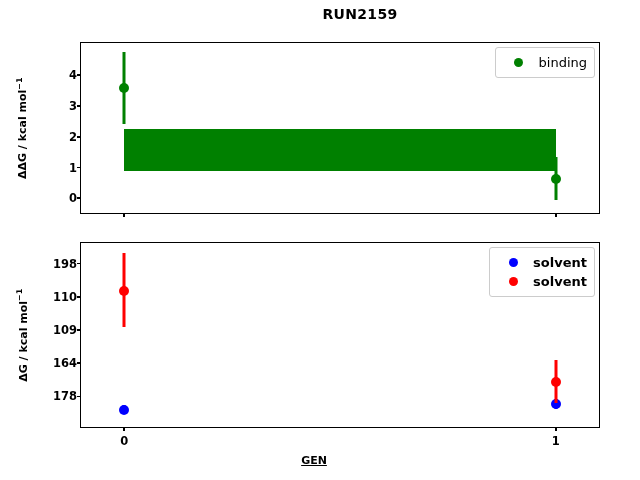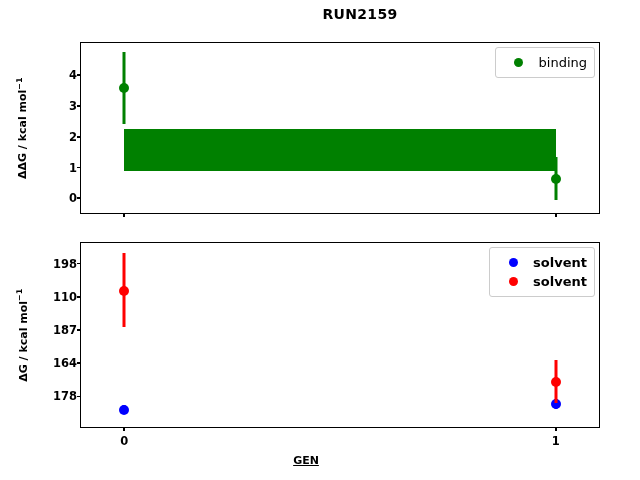--- a/index.html
+++ b/index.html
@@ -253,21 +253,21 @@
     <div id="bottom-yticks">
         <div class="ytick-wrap" style="top: 153.444px;">
           <div class="ytick-label">178</div>
         </div>
         <div class="ytick-mark" style="left: -4px; top: 152.644px;"></div>
         <div class="ytick-wrap" style="top: 120.231px;">
           <div class="ytick-label">164</div>
         </div>
         <div class="ytick-mark" style="left: -4px; top: 119.431px;"></div>
         <div class="ytick-wrap" style="top: 87.0181px;">
-          <div class="ytick-label">187</div>
+          <div class="ytick-label">109</div>
         </div>
         <div class="ytick-mark" style="left: -4px; top: 86.2181px;"></div>
         <div class="ytick-wrap" style="top: 53.8051px;">
           <div class="ytick-label">110</div>
         </div>
         <div class="ytick-mark" style="left: -4px; top: 53.0051px;"></div>
         <div class="ytick-wrap" style="top: 20.5921px;">
           <div class="ytick-label">198</div>
         </div>
         <div class="ytick-mark" style="left: -4px; top: 19.7921px;"></div>
@@ -292,15 +292,15 @@
         </span>
         <span class="legend-text">solvent</span>
       </div>
     </div>
   </div>
 
   <div class="axis-label-y" id="ylabel-bottom" style="left: -24.5px; top: 327.5px; width: 93px;">
     <span>ΔG / kcal mol</span><sup class="exp">−1</sup>
   </div>
 
-  <div class="axis-label-x" id="xlabel" style="left: 0px; width: 612px; top: 454px; text-decoration: underline;">GEN</div>
+  <div class="axis-label-x" id="xlabel" style="left: 8px; width: 612px; top: 454px; text-decoration: underline;">GEN</div>
 
 </div>
 
 </body></html>

